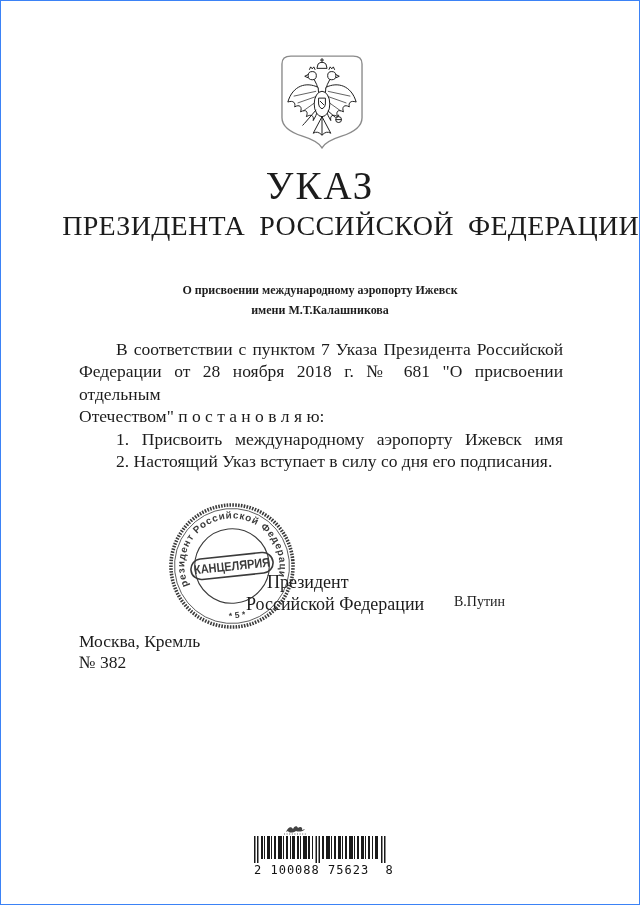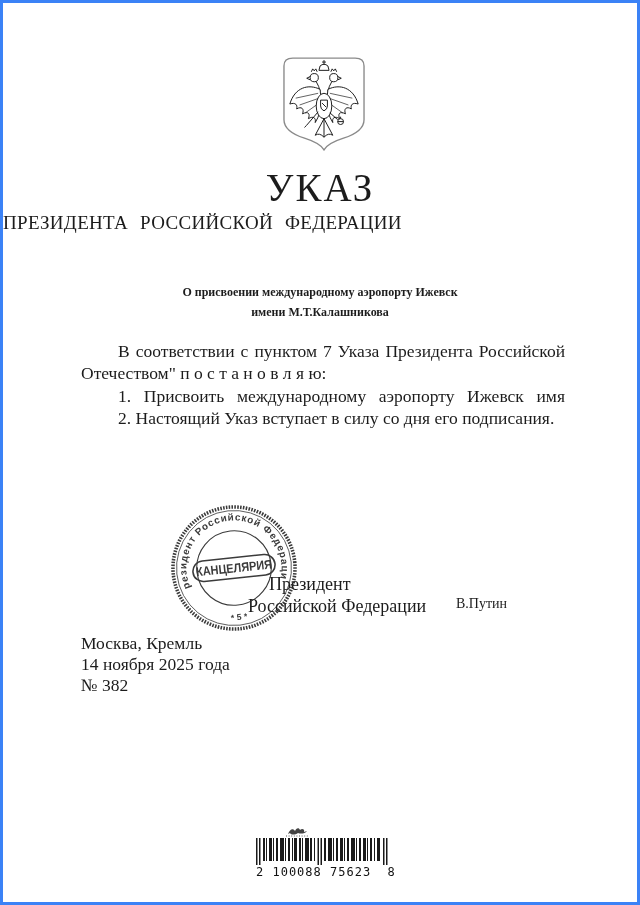--- a/index.html
+++ b/index.html
@@ -1,36 +1,36 @@
 <!DOCTYPE html>
 <html><head>
 <meta charset="utf-8">
 <style>
   html,body{margin:0;padding:0;background:#ffffff;}
   .page{
     position:relative;
     width:640px;height:905px;
     margin:0 auto;
     background:#ffffff;
-    border:3px solid #3b82f6;
+    border:1px solid #3b82f6;
     box-sizing:border-box;
     font-family:"Liberation Serif", serif;
     color:#1c1c1c;
     overflow:hidden;
   }
   
   .emblem{position:absolute;top:53px;left:280px;width:82px;height:98px;}
   
   .type-title{
     position:absolute;top:162px;left:0;width:100%;
     text-align:center;font-size:39px;letter-spacing:2px;font-weight:500;
   }
   .issuer{
     position:absolute;top:209px;left:0;width:100%;
-    text-align:left;font-size:19px;word-spacing:7px;letter-spacing:.3px;
+    text-align:right;font-size:28px;word-spacing:7px;letter-spacing:.3px;
   }
   .subject{
     position:absolute;top:279px;left:0;width:100%;
     text-align:center;font-weight:bold;font-size:12px;line-height:20px;
   }
   
   .body-text{
     position:absolute;top:337px;left:78px;width:484px;
     font-size:17.5px;line-height:22.4px;
   }
@@ -98,20 +98,21 @@
   <div class="type-title">УКАЗ</div>
   <div class="issuer">ПРЕЗИДЕНТА РОССИЙСКОЙ ФЕДЕРАЦИИ</div>
 
   <div class="subject">
     <div>О присвоении международному аэропорту Ижевск</div>
     <div>имени М.Т.Калашникова</div>
   </div>
 
   <div class="body-text">
     <div class="bl ind">В соответствии с пунктом 7 Указа Президента Российской</div>
+    <div class="bl">Федерации от 28 ноября 2018 г. № 681 "О присвоении отдельным</div>
     <div class="bl last">Отечеством" п о с т а н о в л я ю:</div>
     <div class="bl ind">1. Присвоить международному аэропорту Ижевск имя</div>
     <div class="bl ind last">2. Настоящий Указ вступает в силу со дня его подписания.</div>
   </div>
 
   <div class="sig-line1">Президент</div>
   <div class="sig-line2">Российской Федерации</div>
   <div class="sig-name">В.Путин</div>
 
   <svg class="stamp" viewBox="0 0 164 164">
@@ -126,21 +127,20 @@
     </g>
     <text font-family="Liberation Sans, sans-serif" font-size="12.5" font-weight="bold" letter-spacing="1" fill="#2b2b2b">
       <textPath href="#ringArc" startOffset="50%" text-anchor="middle">Президент Российской Федерации</textPath>
     </text>
     <text x="82" y="87.5" text-anchor="middle" font-family="Liberation Sans, sans-serif" font-size="16" font-weight="bold" fill="#2b2b2b" textLength="96" lengthAdjust="spacingAndGlyphs">КАНЦЕЛЯРИЯ</text>
     <text x="82" y="148" text-anchor="middle" font-family="Liberation Sans, sans-serif" font-size="11" font-weight="bold" fill="#2b2b2b">* 5 *</text>
   </svg>
 
   <div class="footer">
     <div>Москва, Кремль</div>
-    <div>14 ноября 2025 года</div>
     <div>№ 382</div>
   </div>
 
   <div class="barcode">
     <svg class="print-mark" width="24" height="10" viewBox="0 0 24 10">
       <path d="M2,7 C4,2 7,1 9,4 C10,1 13,0 14,3 C16,1 19,2 18,5 L21,4 C19,7 14,7 12,6 C9,8 5,8 4,6 Z" fill="#222" opacity=".85"></path>
       <path d="M0,9 h23" stroke="#333" stroke-width=".8" stroke-dasharray="1 1.6"></path>
     </svg>
     <svg class="bars" width="133" height="27" viewBox="0 0 133 27">
       <g fill="#1a1a1a">

